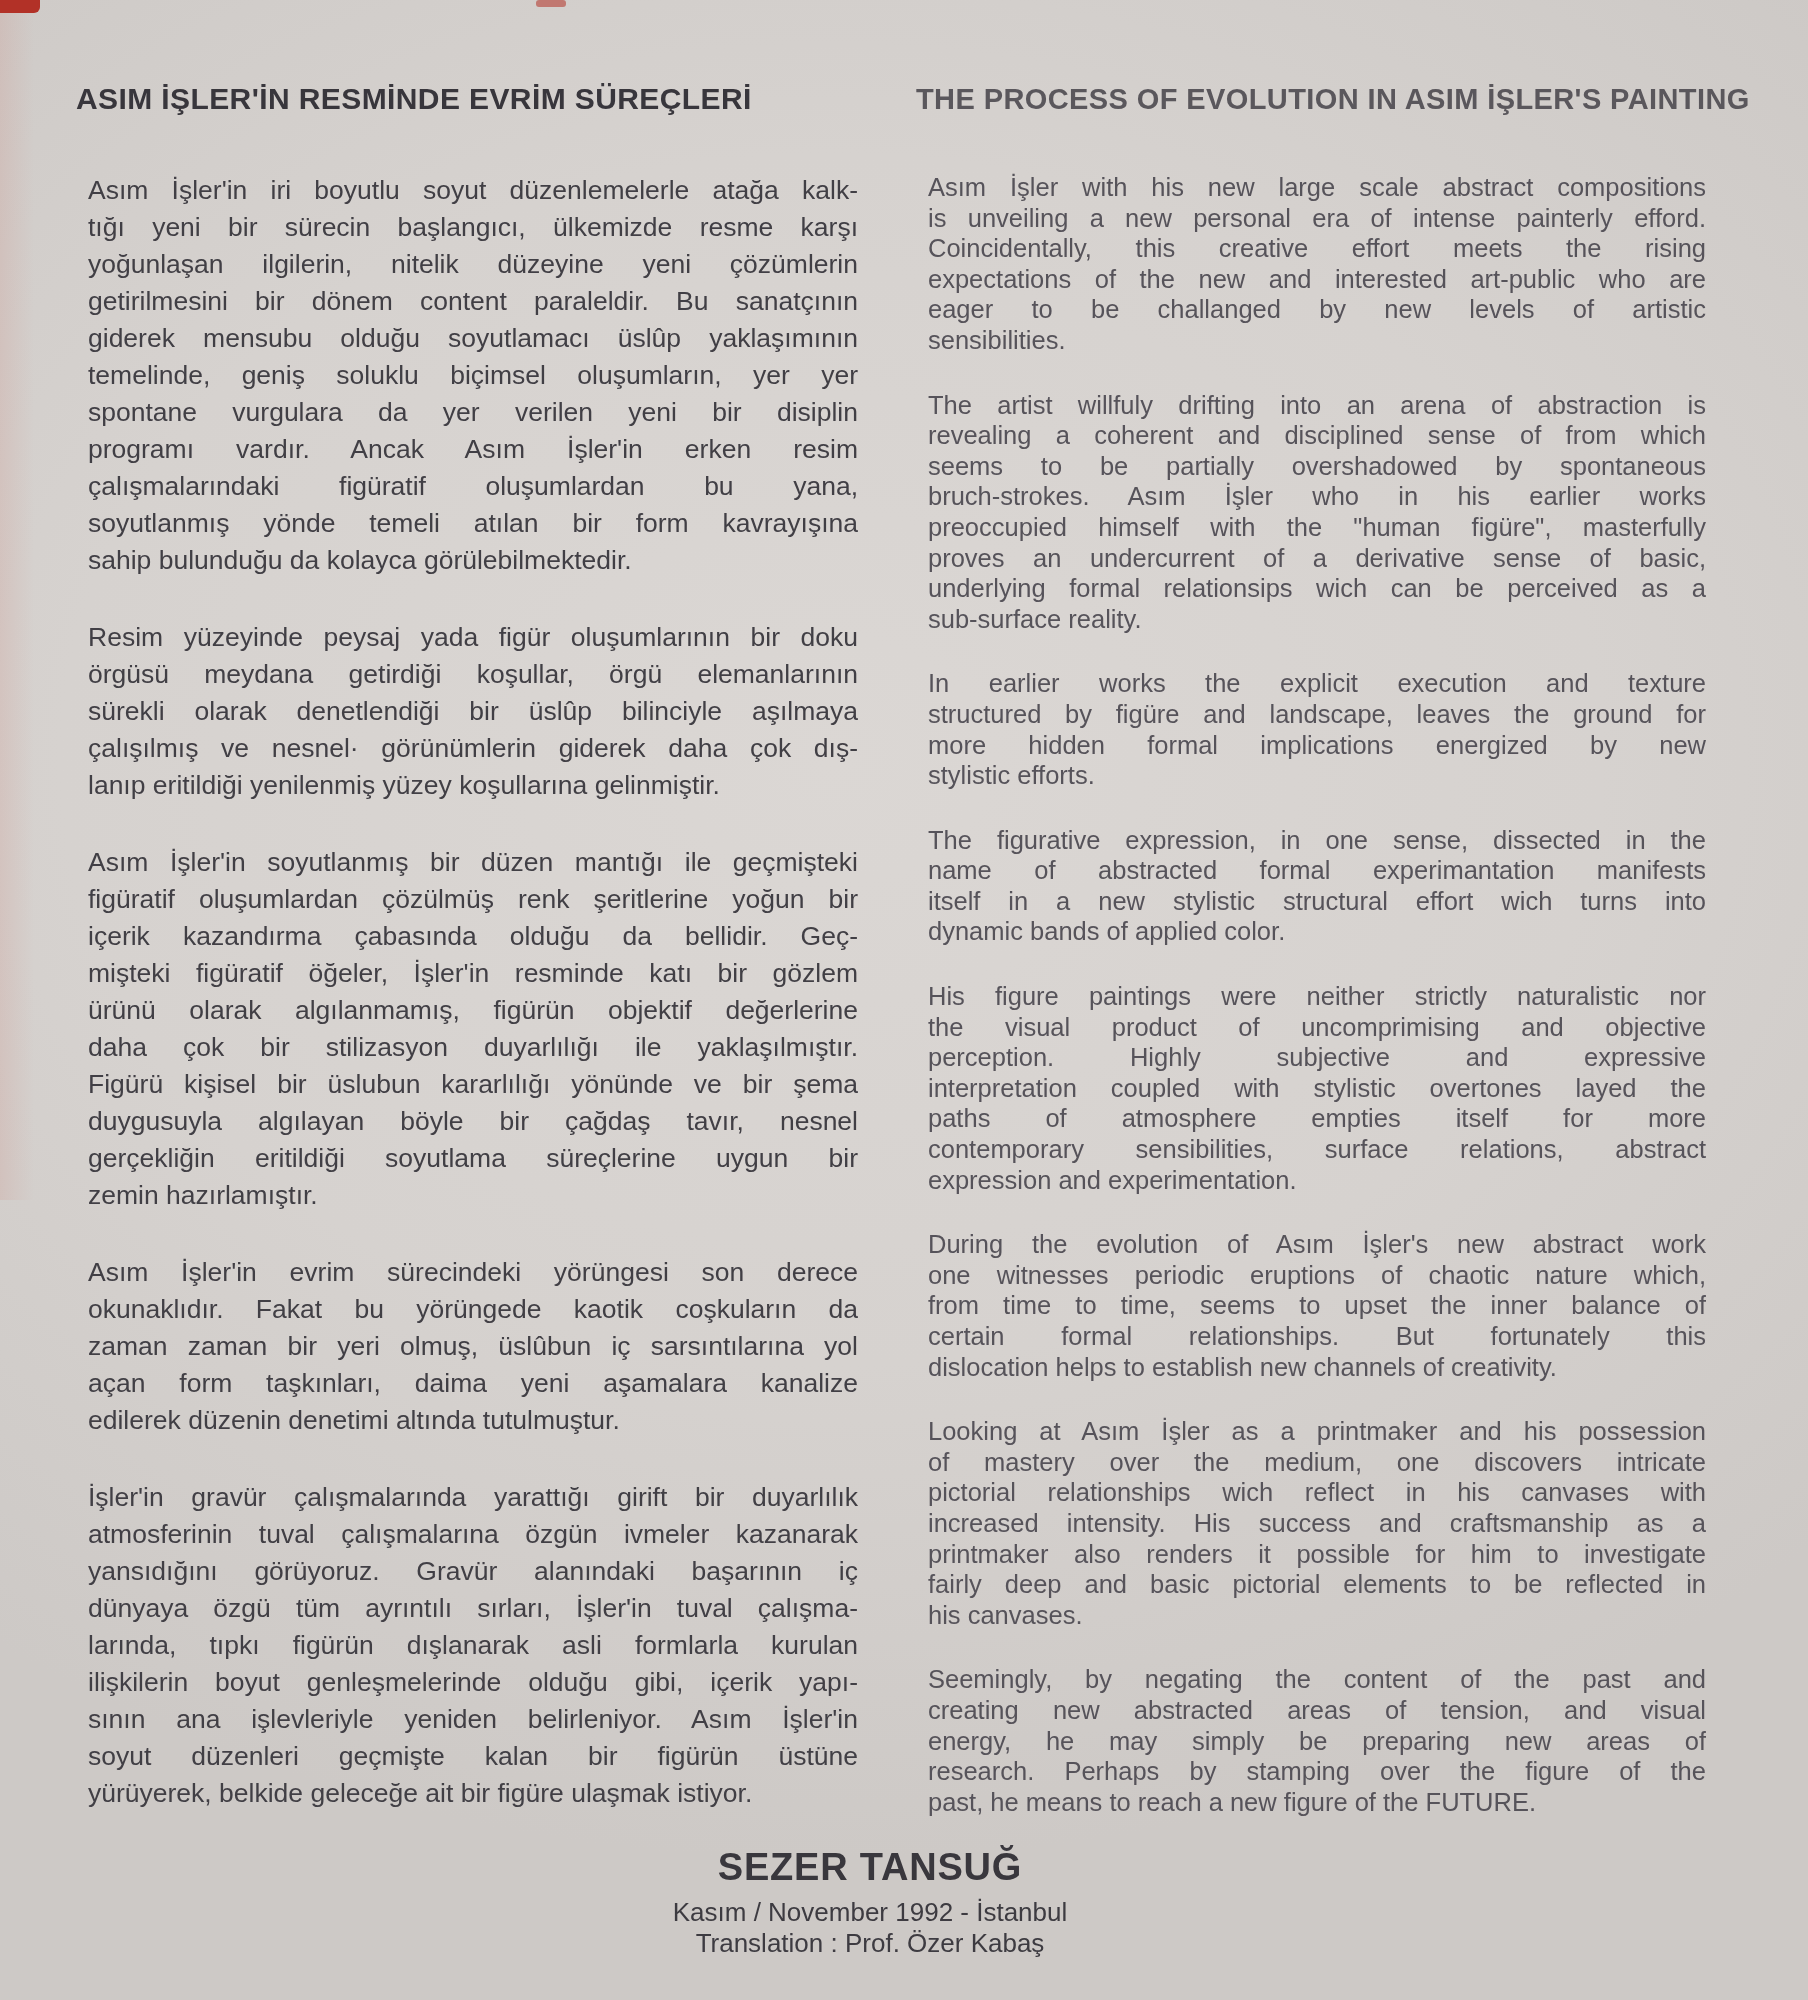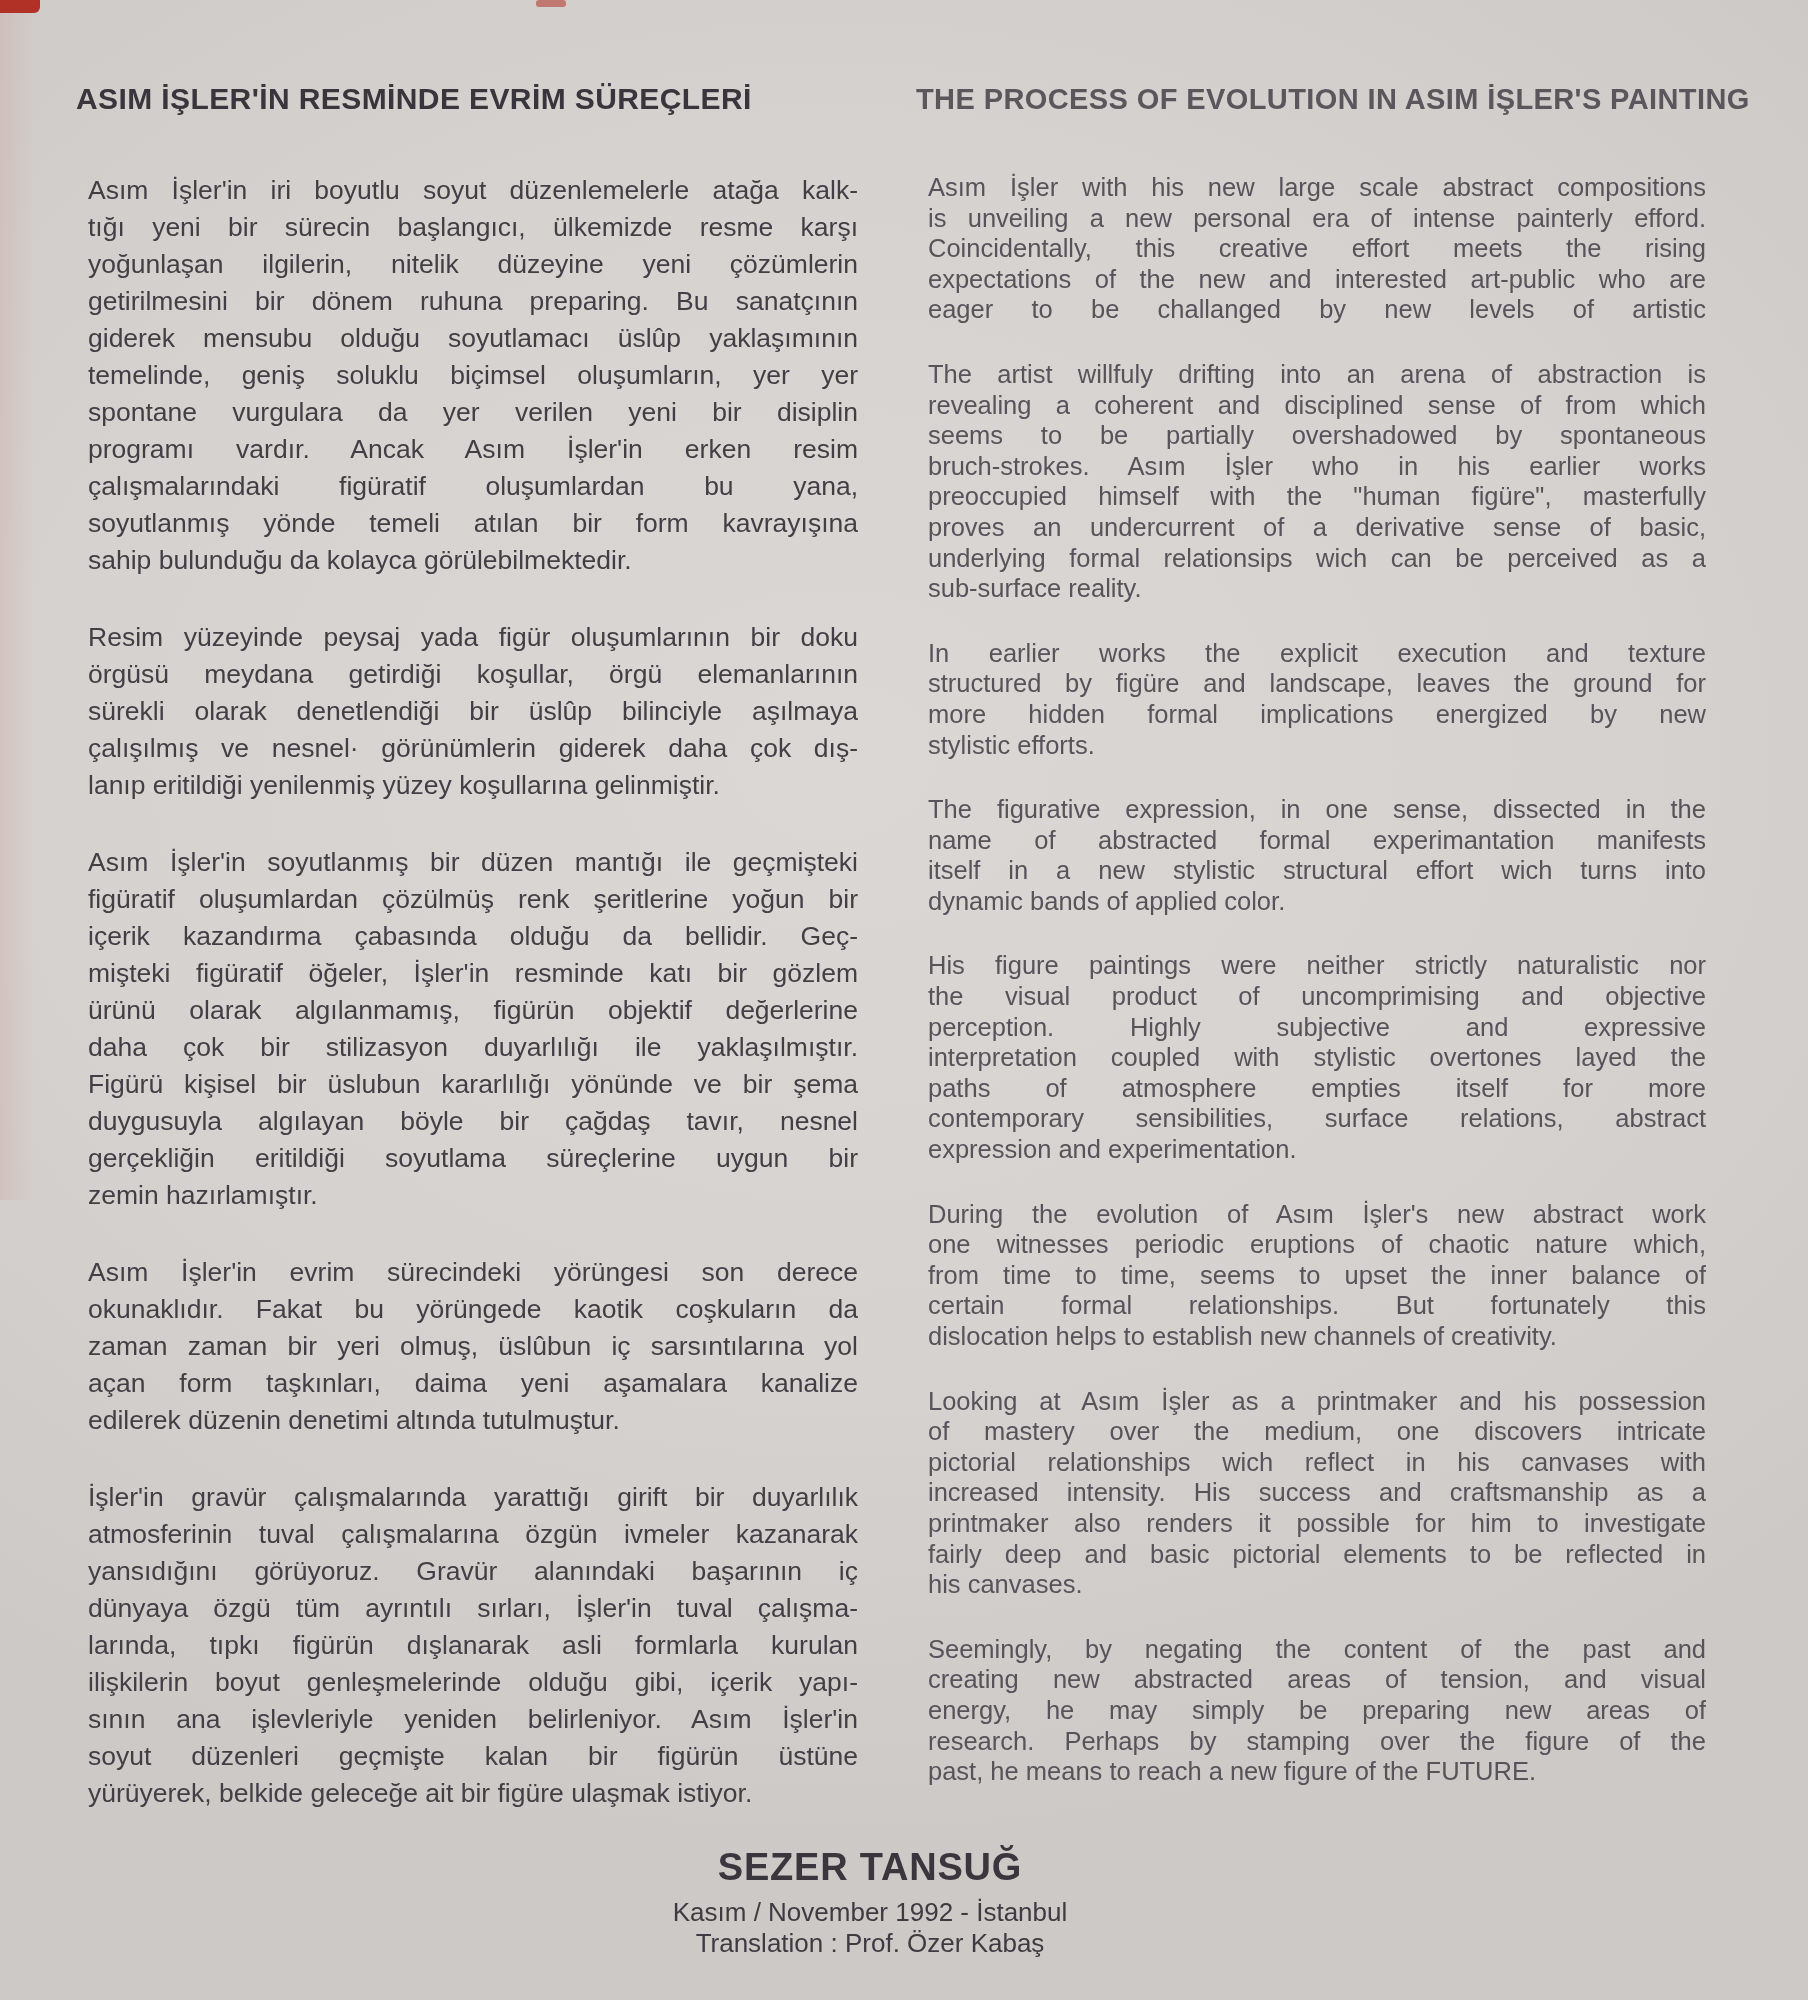--- a/index.html
+++ b/index.html
@@ -76,21 +76,21 @@
   <div class="red-mark corner"></div>
   <div class="red-mark top"></div>
 
   <div class="col left">
     <h1>ASIM İŞLER'İN RESMİNDE EVRİM SÜREÇLERİ</h1>
     <div class="body">
         <div class="para">
           <div class="line">Asım İşler'in iri boyutlu soyut düzenlemelerle atağa kalk-</div>
           <div class="line">tığı yeni bir sürecin başlangıcı, ülkemizde resme karşı</div>
           <div class="line">yoğunlaşan ilgilerin, nitelik düzeyine yeni çözümlerin</div>
-          <div class="line">getirilmesini bir dönem ruhuna preparing. Bu sanatçının</div>
+          <div class="line">getirilmesini bir dönem content paraleldir. Bu sanatçının</div>
           <div class="line">giderek mensubu olduğu soyutlamacı üslûp yaklaşımının</div>
           <div class="line">temelinde, geniş soluklu biçimsel oluşumların, yer yer</div>
           <div class="line">spontane vurgulara da yer verilen yeni bir disiplin</div>
           <div class="line">programı vardır. Ancak Asım İşler'in erken resim</div>
           <div class="line">çalışmalarındaki figüratif oluşumlardan bu yana,</div>
           <div class="line">soyutlanmış yönde temeli atılan bir form kavrayışına</div>
           <div class="line last">sahip bulunduğu da kolayca görülebilmektedir.</div>
         </div>
         <div class="para">
           <div class="line">Resim yüzeyinde peysaj yada figür oluşumlarının bir doku</div>
@@ -134,20 +134,21 @@
 
   <div class="col right">
     <h1>THE PROCESS OF EVOLUTION IN ASIM İŞLER'S PAINTING</h1>
     <div class="body">
         <div class="para">
           <div class="line">Asım İşler with his new large scale abstract compositions</div>
           <div class="line">is unveiling a new personal era of intense painterly efford.</div>
           <div class="line">Coincidentally, this creative effort meets the rising</div>
           <div class="line">expectations of the new and interested art-public who are</div>
           <div class="line">eager to be challanged by new levels of artistic</div>
+          <div class="line last">sensibilities.</div>
         </div>
         <div class="para">
           <div class="line">The artist willfuly drifting into an arena of abstraction is</div>
           <div class="line">revealing a coherent and disciplined sense of from which</div>
           <div class="line">seems to be partially overshadowed by spontaneous</div>
           <div class="line">bruch-strokes. Asım İşler who in his earlier works</div>
           <div class="line">preoccupied himself with the "human figüre", masterfully</div>
           <div class="line">proves an undercurrent of a derivative sense of basic,</div>
           <div class="line">underlying formal relationsips wich can be perceived as a</div>
           <div class="line last">sub-surface reality.</div>

